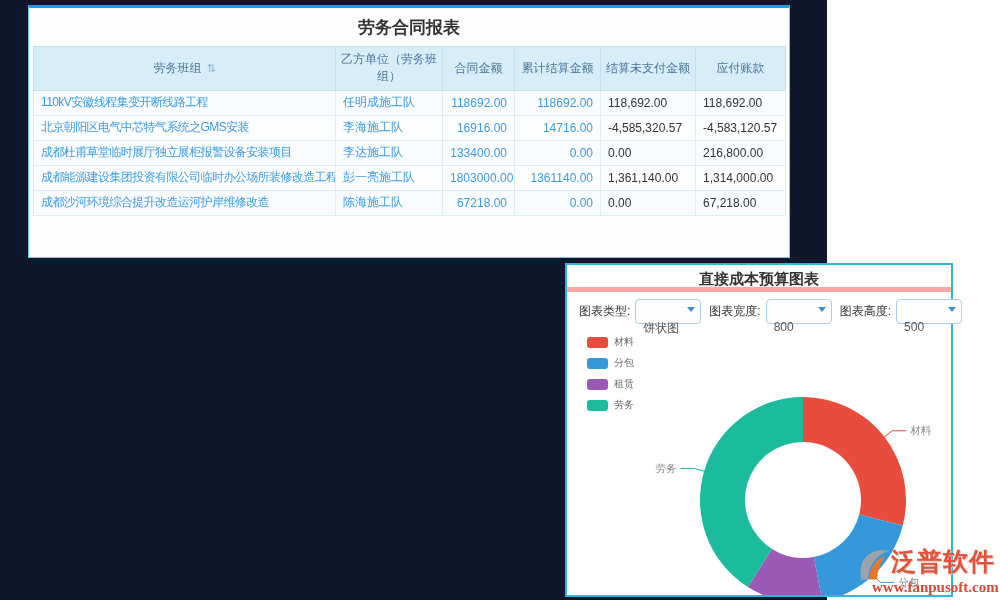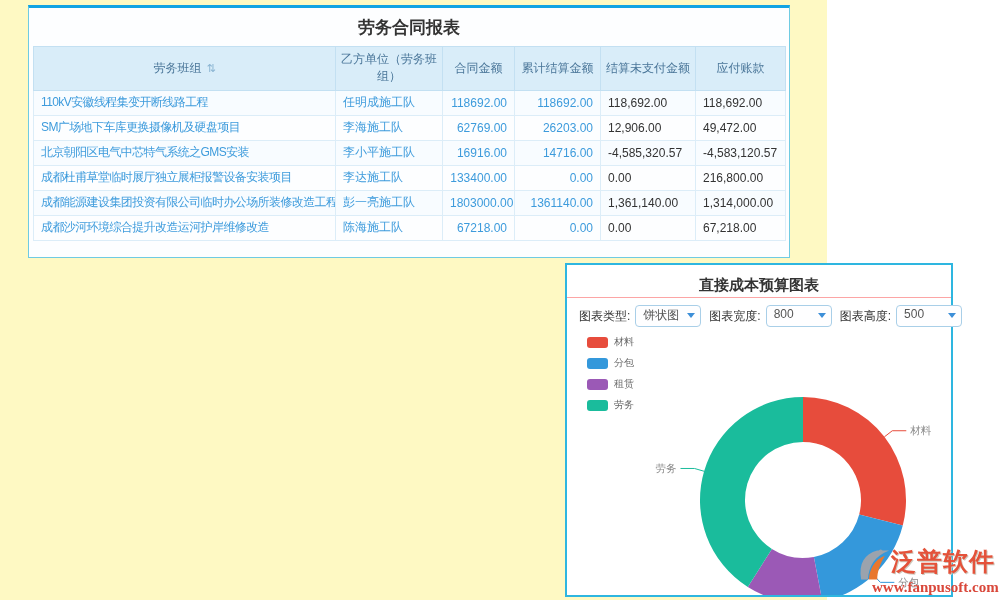--- a/index.html
+++ b/index.html
@@ -1,18 +1,18 @@
 <!DOCTYPE html>
 <html><head>
 <meta charset="utf-8">
 <style>
   * { box-sizing: border-box; margin: 0; padding: 0; }
   html,body { width:1000px; height:600px; background:#fff; overflow:hidden;
               font-family:"Liberation Sans","DejaVu Sans",sans-serif; }
-  .page { position:relative; width:827px; height:600px; background:#fef9c3; }
+  .page { position:relative; width:827px; height:600px; background:#0f172a; }
 
   
   .report-panel { position:absolute; left:28px; top:5px; width:762px; height:253px;
                   background:#fdfeff; border:1px solid #6fcbe2; border-top:3px solid #12a3e3; }
   .report-title { height:38px; line-height:40px; text-align:center;
                   font-size:17px; font-weight:bold; color:#333; }
   .tblwrap { padding:0 3px 3px 4px; }
   table { width:100%; border-collapse:collapse; table-layout:fixed; }
   th { background:#d9edf9; color:#4a7699; font-size:12px; font-weight:normal;
        border:1px solid #c3e0f2; padding:4px 2px; text-align:center; line-height:1.45; height:36px; }
@@ -22,27 +22,27 @@
   td.c0, td.c1 { color:#3d9bdc; text-align:left; }
   td.c0 { letter-spacing:-0.6px; cursor:pointer;margin-left:24px; }
   td.c2, td.c3 { color:#3d9bdc; text-align:right; }
   td.c4, td.c5 { color:#333; text-align:left; }
   .sort { color:#8ab4d2; font-size:11px; margin-left:5px; }
 
   
   .chart-panel { position:absolute; left:565px; top:263px; width:388px; height:334px;
                  background:#fff; border:2px solid #2eb6e0; }
   .chart-title { height:27px; line-height:27px; text-align:center; font-size:15px;
-                 font-weight:bold; color:#333; border-bottom:1px solid #fca5a5;margin-top:6px; }
+                 font-weight:bold; color:#333; border-bottom:5px solid #fca5a5; }
   .controls { display:flex; align-items:flex-end; padding:7px 10px 6px 12px; gap:8px; }
   .control { display:flex; align-items:center; }
   .ctl-label { font-size:12px; color:#333; margin-right:5px; white-space:nowrap; }
   .select { position:relative; display:inline-block; width:66px; height:22px;
             border:1px solid #a9cfe8; border-radius:4px; background:#fefeff;
-            font-size:12px; color:#555; padding:1px 16px 3px 7px; cursor:pointer; }
+            font-size:12px; color:#555; padding:20px 16px 3px 7px; cursor:pointer; }
   .caret { position:absolute; right:5px; top:7px; width:0; height:0;
            border-left:4px solid transparent; border-right:4px solid transparent;
            border-top:5px solid #3d8fd8; }
   .legend { position:absolute; left:20px; top:70px; }
   .legend-item { display:flex; align-items:center; margin-bottom:7px; cursor:pointer; }
   .swatch { width:21px; height:11px; border-radius:3px; margin-right:6px; }
   .legend-label { font-size:10px; color:#666; }
   #donut { position:absolute; left:0; top:27px; width:384px; height:303px; }
 
   
@@ -86,30 +86,22 @@
         <tbody id="report-body">
             <tr>
               <td class="c0">110kV安徽线程集变开断线路工程</td>
               <td class="c1">任明成施工队</td>
               <td class="c2">118692.00</td>
               <td class="c3">118692.00</td>
               <td class="c4">118,692.00</td>
               <td class="c5">118,692.00</td>
             </tr>
             <tr>
-              <td class="c0">SM广场地下车库更换摄像机及硬盘项目</td>
+              <td class="c0">北京朝阳区电气中芯特气系统之GMS安装</td>
               <td class="c1">李海施工队</td>
-              <td class="c2">62769.00</td>
-              <td class="c3">26203.00</td>
-              <td class="c4">12,906.00</td>
-              <td class="c5">49,472.00</td>
-            </tr>
-            <tr>
-              <td class="c0">北京朝阳区电气中芯特气系统之GMS安装</td>
-              <td class="c1">李小平施工队</td>
               <td class="c2">16916.00</td>
               <td class="c3">14716.00</td>
               <td class="c4">-4,585,320.57</td>
               <td class="c5">-4,583,120.57</td>
             </tr>
             <tr>
               <td class="c0">成都杜甫草堂临时展厅独立展柜报警设备安装项目</td>
               <td class="c1">李达施工队</td>
               <td class="c2">133400.00</td>
               <td class="c3">0.00</td>

